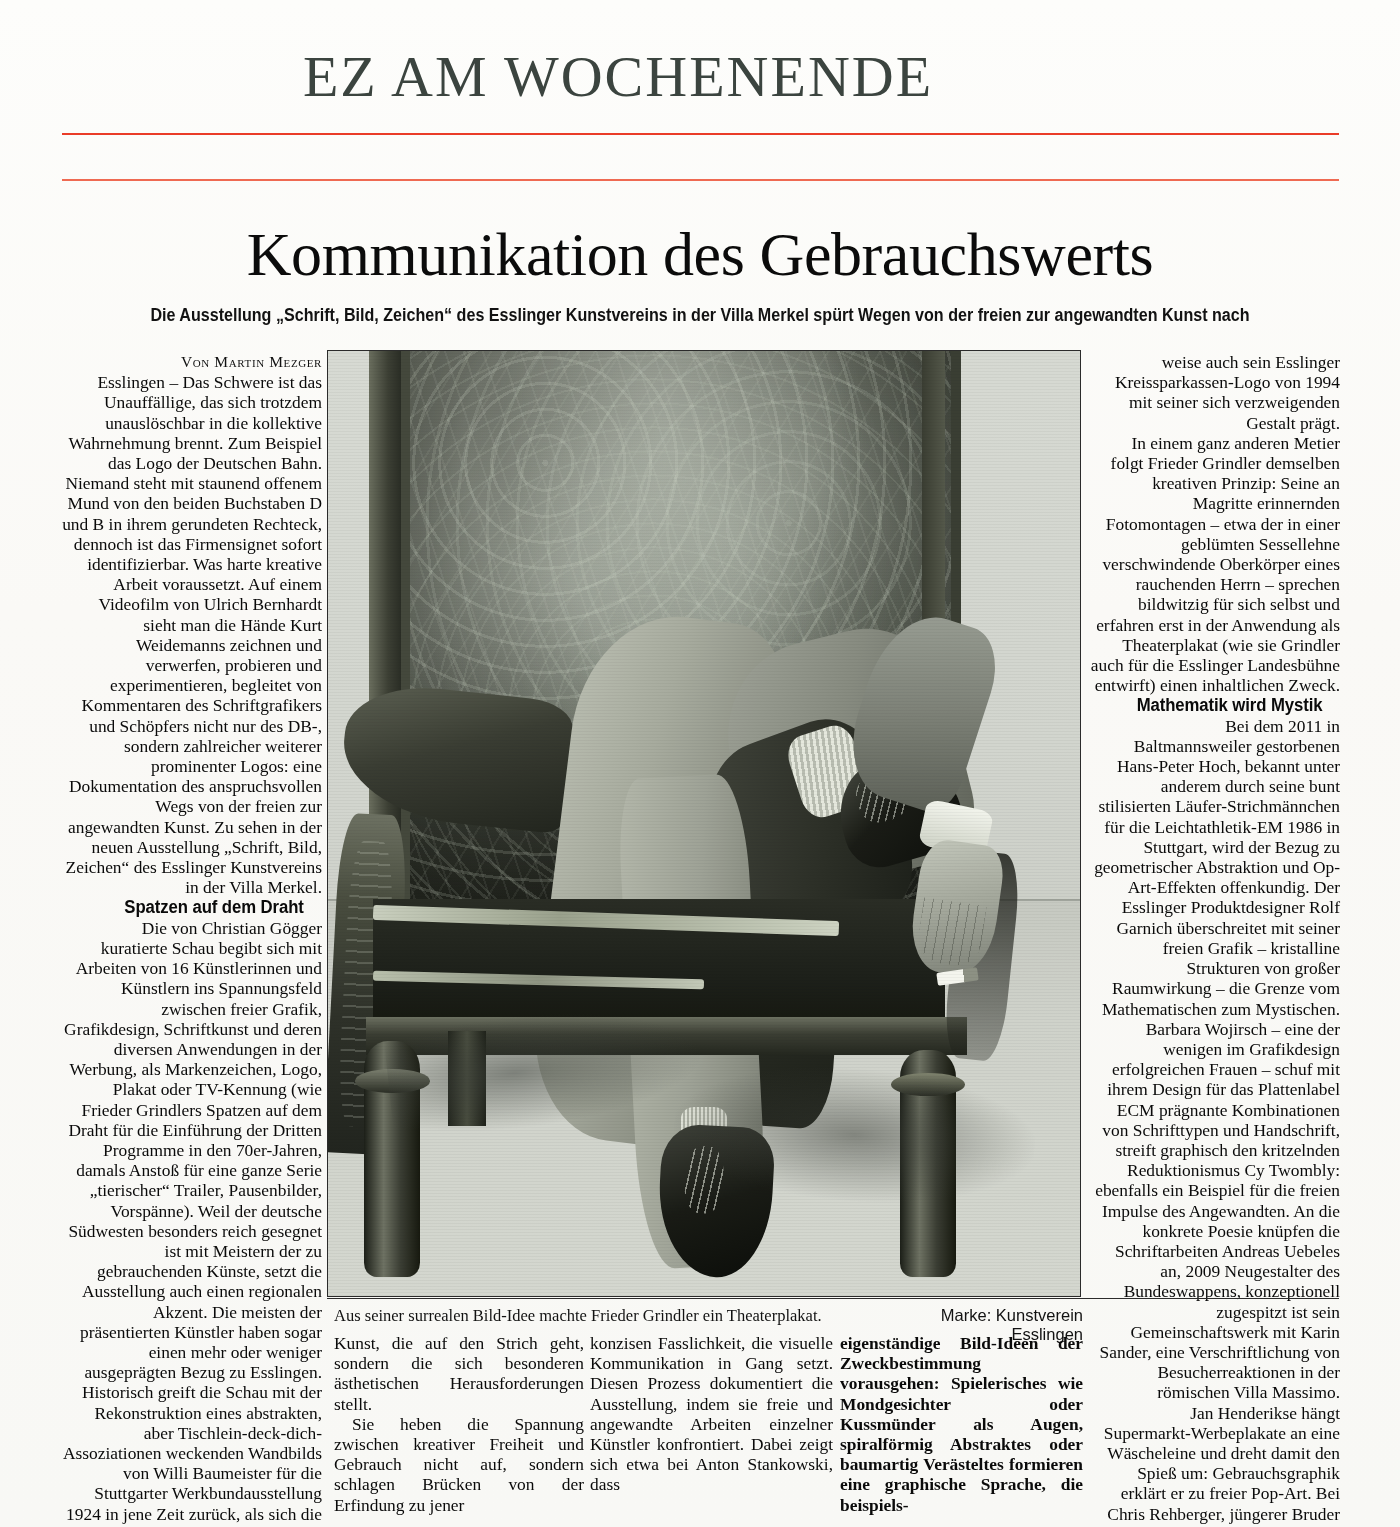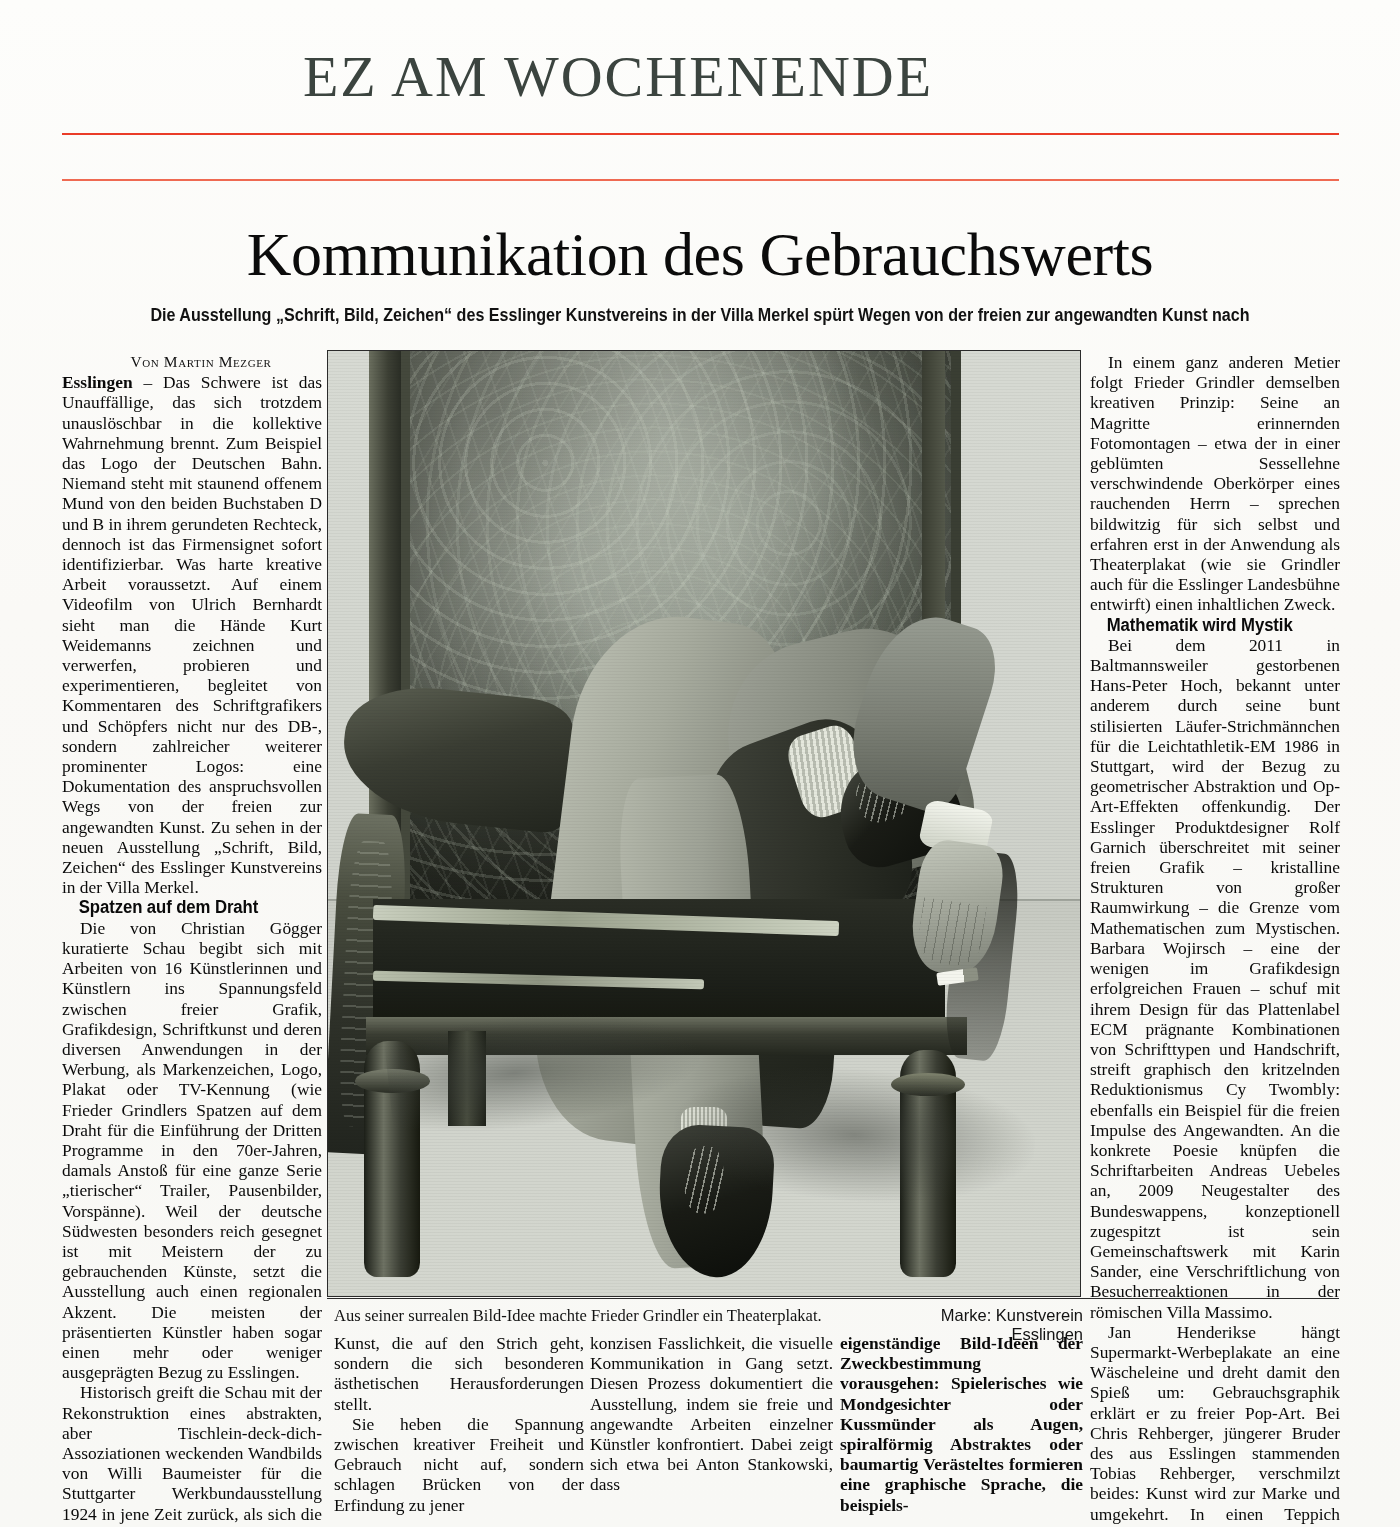--- a/index.html
+++ b/index.html
@@ -129,33 +129,34 @@
     font-size: 17.4px;
     line-height: 20.2px;
     text-align: justify;
     color: #0a0a0a;
     -webkit-hyphens: manual;
     hyphens: manual;
   }
   .col p {
     margin: 0;
     text-indent: 18px;
+    text-align: right;
   }
   .col p.noindent { text-indent: 0; }
   .byline {
     font-family: "Liberation Serif", serif;
     font-size: 15.5px;
     letter-spacing: 0.6px;
     text-align: center;
     margin: 0 0 12px 0;
     font-variant: small-caps;
     text-indent: 0;
     color: #111;
   }
-  .lede-city { font-weight: bold; }
+  .lede-city { font-weight: normal; }
   .subhead-inline {
     font-family: "Liberation Sans", sans-serif;
     font-weight: bold;
     font-size: 18px;
     margin: 14px 0 8px 0;
     text-indent: 0;
     letter-spacing: -0.1px;
     transform: scaleX(0.93);
     transform-origin: left center;
     color: #0a0a0a;
@@ -491,20 +492,21 @@
 
   <div class="col" id="col1">
     <p class="byline">Von Martin Mezger</p>
     <p class="noindent"><span class="lede-city">Esslingen</span><span> – Das Schwere ist das Unauffällige, das sich trotzdem unauslöschbar in die kollektive Wahrnehmung brennt. Zum Beispiel das Logo der Deutschen Bahn. Niemand steht mit staunend offenem Mund von den beiden Buchstaben D und B in ihrem gerundeten Rechteck, dennoch ist das Firmensignet sofort identifizierbar. Was harte kreative Arbeit voraussetzt. Auf einem Videofilm von Ulrich Bernhardt sieht man die Hände Kurt Weidemanns zeichnen und verwerfen, probieren und experimentieren, begleitet von Kommentaren des Schriftgrafikers und Schöpfers nicht nur des DB-, sondern zahlreicher weiterer prominenter Logos: eine Dokumentation des anspruchsvollen Wegs von der freien zur angewandten Kunst. Zu sehen in der neuen Ausstellung „Schrift, Bild, Zeichen“ des Esslinger Kunstvereins in der Villa Merkel.</span></p>
     <p class="subhead-inline">Spatzen auf dem Draht</p>
     <p>Die von Christian Gögger kuratierte Schau begibt sich mit Arbeiten von 16 Künstlerinnen und Künstlern ins Spannungsfeld zwischen freier Grafik, Grafikdesign, Schriftkunst und deren diversen Anwendungen in der Werbung, als Markenzeichen, Logo, Plakat oder TV-Kennung (wie Frieder Grindlers Spatzen auf dem Draht für die Einführung der Dritten Programme in den 70er-Jahren, damals Anstoß für eine ganze Serie „tierischer“ Trailer, Pausenbilder, Vorspänne). Weil der deutsche Südwesten besonders reich gesegnet ist mit Meistern der zu gebrauchenden Künste, setzt die Ausstellung auch einen regionalen Akzent. Die meisten der präsentierten Künstler haben sogar einen mehr oder weniger ausgeprägten Bezug zu Esslingen.</p>
     <p>Historisch greift die Schau mit der Rekonstruktion eines abstrakten, aber Tischlein-deck-dich-Assoziationen weckenden Wandbilds von Willi Baumeister für die Stuttgarter Werkbundausstellung 1924 in jene Zeit zurück, als sich die Emanzipation des Gebrauchswerts von Kunst vehement in Szene setzte: beflügelt von lebensreformerischem Pathos und dem Ziel, Welt und Menschheit durch Ästhetik im Alltag zu verbessern. Zumindest eine pathosfreie Erkenntnisscheibe kann man sich noch heute davon abschneiden: Angewandte Kunst ist – salopp gesagt – keine</p>
   </div>
 
   <div class="col" id="col4">
+    <p class="noindent">weise auch sein Esslinger Kreissparkassen-Logo von 1994 mit seiner sich verzweigenden Gestalt prägt.</p>
     <p>In einem ganz anderen Metier folgt Frieder Grindler demselben kreativen Prinzip: Seine an Magritte erinnernden Fotomontagen – etwa der in einer geblümten Sessellehne verschwindende Oberkörper eines rauchenden Herrn – sprechen bildwitzig für sich selbst und erfahren erst in der Anwendung als Theaterplakat (wie sie Grindler auch für die Esslinger Landesbühne entwirft) einen inhaltlichen Zweck.</p>
     <p class="subhead-inline">Mathematik wird Mystik</p>
     <p>Bei dem 2011 in Baltmannsweiler gestorbenen Hans-Peter Hoch, bekannt unter anderem durch seine bunt stilisierten Läufer-Strichmännchen für die Leichtathletik-EM 1986 in Stuttgart, wird der Bezug zu geometrischer Abstraktion und Op-Art-Effekten offenkundig. Der Esslinger Produktdesigner Rolf Garnich überschreitet mit seiner freien Grafik – kristalline Strukturen von großer Raumwirkung – die Grenze vom Mathematischen zum Mystischen. Barbara Wojirsch – eine der wenigen im Grafikdesign erfolgreichen Frauen – schuf mit ihrem Design für das Plattenlabel ECM prägnante Kombinationen von Schrifttypen und Handschrift, streift graphisch den kritzelnden Reduktionismus Cy Twombly: ebenfalls ein Beispiel für die freien Impulse des Angewandten. An die konkrete Poesie knüpfen die Schriftarbeiten Andreas Uebeles an, 2009 Neugestalter des Bundeswappens, konzeptionell zugespitzt ist sein Gemeinschaftswerk mit Karin Sander, eine Verschriftlichung von Besucherreaktionen in der römischen Villa Massimo.</p>
     <p>Jan Henderikse hängt Supermarkt-Werbeplakate an eine Wäscheleine und dreht damit den Spieß um: Gebrauchsgraphik erklärt er zu freier Pop-Art. Bei Chris Rehberger, jüngerer Bruder des aus Esslingen stammenden Tobias Rehberger, verschmilzt beides: Kunst wird zur Marke und umgekehrt. In einen Teppich eingewoben rollt der erfolgreiche Designer und Technolabel-Mitbetreiber seine Aktionen von der Biennale in Venedig bis zum Guggenheim in New York aus – nicht ohne Spiegel am Rand als ironisches Narzissmussymbol.</p>
   </div>
 
   <div class="photo-frame">
     <div class="photo-inner">
       <div class="wall"></div>
       <div class="floor"></div>

